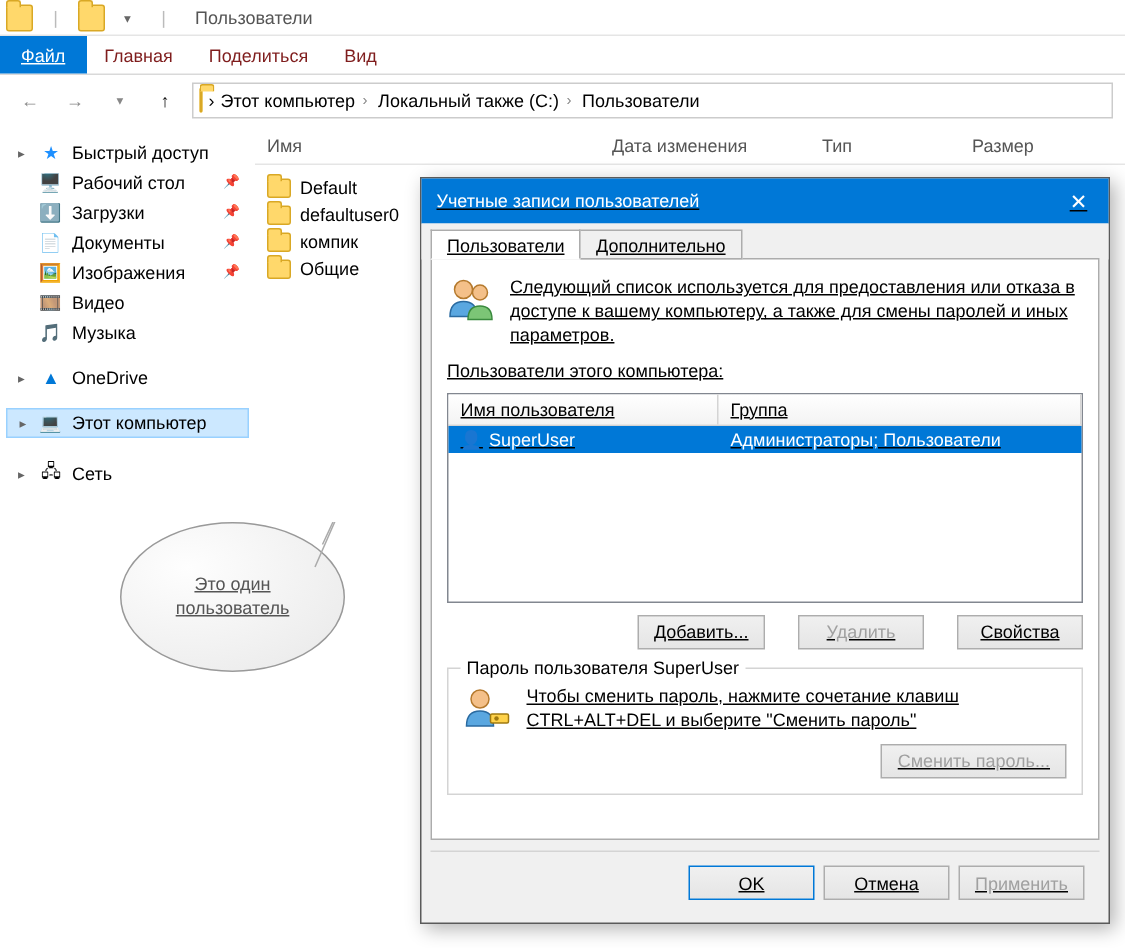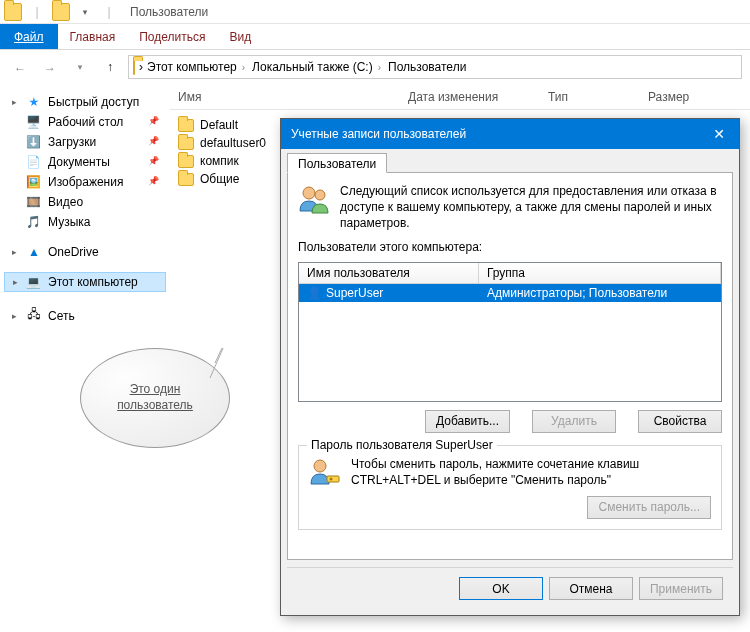--- a/index.html
+++ b/index.html
@@ -41,21 +41,21 @@
 .ch-type { width: 100px; }
 .ch-size { width: 80px; }
 .files { padding: 6px 0; }
 .file-row { display: flex; align-items: center; gap: 6px; padding: 2px 8px; }
 
 
 .folder-icon { width: 16px; height: 13px; background: #ffd86b; border: 1px solid #d9a825; border-radius: 0 2px 2px 2px; position: relative; }
 .folder-icon::before { content: ""; position: absolute; top: -4px; left: -1px; width: 8px; height: 4px; background: #ffd86b; border: 1px solid #d9a825; border-bottom: none; border-radius: 2px 2px 0 0; }
 
 
-.dialog { position: absolute; left: 280px; top: 118px; width: 460px; height: 498px; background: #f0f0f0; border: 1px solid #5a5a5a; box-shadow: 3px 3px 12px rgba(0,0,0,0.3); display:flex; flex-direction: column; }
+.dialog { position: absolute; left: 280px; top: 118px; width: 460px; height: 498px; background: #f0f0f0; border: 1px solid #5a5a5a; box-shadow: 3px 3px 12px rgba(0,0,0,0.3); display:flex; flex-direction: column; text-decoration: underline; }
 .dlg-title { height: 30px; background: #0078d7; color: #fff; display:flex; align-items:center; padding: 0 10px; justify-content: space-between; }
 .dlg-close { width: 40px; text-align: center; color:#fff; font-size: 14px; margin-right:-10px; height:30px; line-height:30px; }
 .dlg-tabs { height: 24px; display:flex; padding: 4px 6px 0 6px; background:#f0f0f0; }
 .dlg-tab { padding: 3px 10px; border: 1px solid #acacac; background: #fff; margin-right: -1px; position: relative; z-index: 2; border-bottom: 1px solid #fff; }
 .dlg-tab.inactive { background: #f0f0f0; border-bottom: 1px solid #acacac; z-index:1; }
 .dlg-body { flex:1; margin: 0 6px 6px 6px; border: 1px solid #acacac; border-top: 1px solid #acacac; background: #fff; padding: 10px; display:flex; flex-direction: column; gap: 8px; position:relative; top:-1px; }
 .dlg-info { display:flex; gap: 10px; }
 .usericon { width:32px; height:32px; flex-shrink:0; }
 .dlg-label { color:#000; }
 .userlist { border: 1px solid #828790; height: 140px; background:#fff; }
@@ -219,20 +219,21 @@
   </div>
 </div>
 
 <div class="dialog">
   <div class="dlg-title">
     <span>Учетные записи пользователей</span>
     <span class="dlg-close">✕</span>
   </div>
   <div class="dlg-tabs">
     <div class="dlg-tab">Пользователи</div>
+    <div class="dlg-tab inactive">Дополнительно</div>
   </div>
   <div class="dlg-body">
     <div class="dlg-info">
       <div class="usericon">
         <svg viewBox="0 0 32 32">
             <circle cx="11" cy="10" r="6" fill="#f4c089" stroke="#b57a2e"></circle>
             <path d="M2 28 Q2 18 11 18 Q20 18 20 28 Z" fill="#5aa7e0" stroke="#2a6aa0"></path>
             <circle cx="22" cy="12" r="5" fill="#f4c089" stroke="#b57a2e"></circle>
             <path d="M14 30 Q14 21 22 21 Q30 21 30 30 Z" fill="#7cc576" stroke="#3a8a3e"></path>
           </svg>

